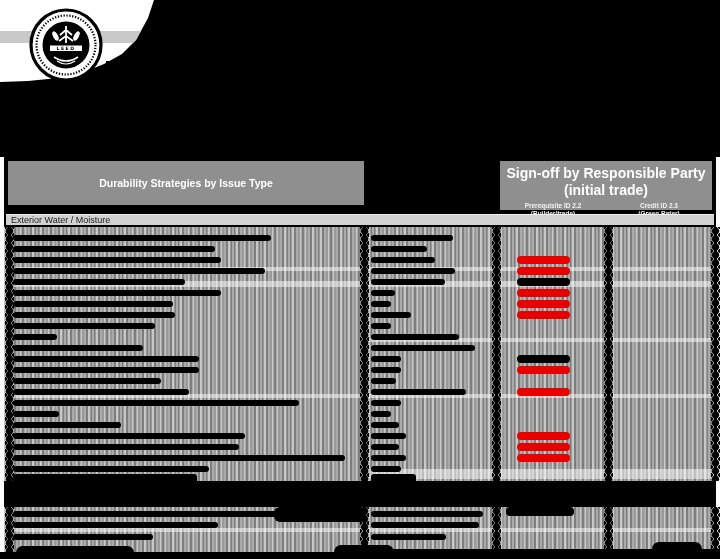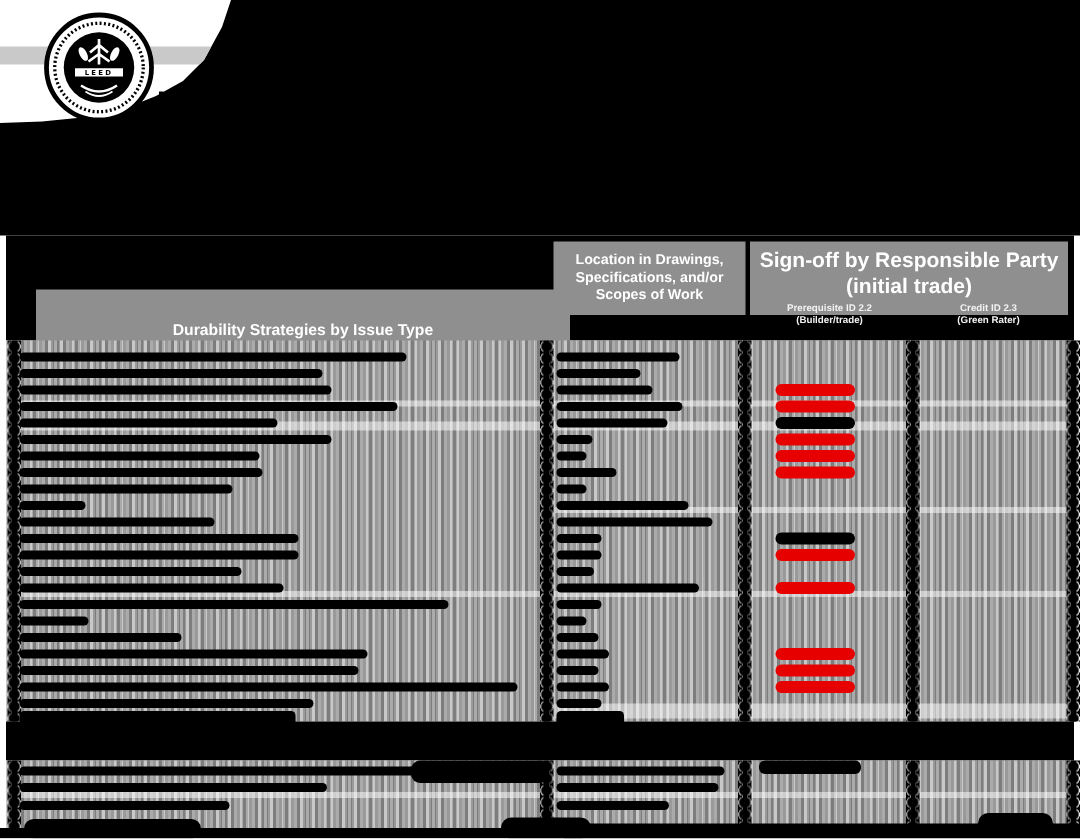--- a/index.html
+++ b/index.html
@@ -13,21 +13,21 @@
   #top-white-wedge{
     left:0;top:0;width:200px;height:85px;background:#fff;
     clip-path:polygon(0 0,154px 0,148px 18px,136px 40px,122px 54px,104px 64px,84px 72px,58px 78px,28px 81px,0 82px);
   }
   #top-gray-band{left:0;top:31px;width:168px;height:12px;background:#c9c9c9;}
   #logo-seal{left:28px;top:7px;width:76px;height:76px;}
   #logo-tm-dot{left:106px;top:61px;width:3px;height:3px;background:#000;}
   
   #table-header-bg{left:4px;top:157px;width:712px;height:70px;background:#000;}
   .hcell{background:#8f8f8f;color:#fff;font-weight:bold;display:flex;align-items:center;justify-content:center;text-align:center;}
-  #hcell-issue{left:24px;top:161px;width:356px;height:54px;font-size:10.5px;margin-top:32px;}
+  #hcell-issue{left:8px;top:161px;width:356px;height:44px;font-size:10.5px;}
   #hcell-location{left:369px;top:161px;width:128px;height:49px;font-size:9.5px;line-height:1.25;padding:0 2px;box-sizing:border-box;}
   #hcell-signoff{left:500px;top:161px;width:212px;height:49px;background:#8f8f8f;color:#fff;}
   .signoff-title{font-weight:bold;font-size:14px;text-align:center;line-height:1.2;margin-top:4px;}
   .signoff-subrow{display:flex;margin-top:3px;}
   .signoff-subcell{width:50%;text-align:center;font-weight:bold;font-size:6.5px;line-height:1.3;color:#f2f2f2;}
   .section-band{background:#d2d2d2;color:#1a1a1a;font-size:9px;line-height:11px;padding-left:5px;box-sizing:border-box;border-top:1px solid #f0f0f0;}
   #band-exterior{left:6px;top:214px;width:708px;height:11px;}
   
   .stripes{
     background-image:
@@ -71,38 +71,38 @@
     <ellipse cx="48.5" cy="29" rx="2.4" ry="5" fill="#ffffff" transform="rotate(28 48.5 29)"></ellipse>
     <rect x="22" y="38.5" width="32" height="5.5" fill="#ffffff"></rect>
     <text x="38" y="43.2" text-anchor="middle" font-size="4.6" letter-spacing="1.5" font-family="DejaVu Sans, sans-serif" fill="#000000" font-weight="bold">LEED</text>
     <path d="M26 50 Q38 58 50 50" stroke="#ffffff" stroke-width="1.6" fill="none"></path>
     <path d="M29 54 Q38 60 47 54" stroke="#ffffff" stroke-width="1.2" fill="none"></path>
   </svg>
   <div class="abs" id="logo-tm-dot"></div>
 
   <div class="abs" id="table-header-bg"></div>
   <div class="abs hcell" id="hcell-issue">Durability Strategies by Issue Type</div>
-  <div class="abs hcell" id="hcell-location">Location in Drawings, Specifications, and/or Scopes of Work</div>
   <div class="abs" id="hcell-signoff">
     <div class="signoff-title">
       <span>Sign-off by Responsible Party</span><br>
       <span>(initial trade)</span>
     </div>
     <div class="signoff-subrow">
       <div class="signoff-subcell">
         <span>Prerequisite ID 2.2</span><br>
         <span>(Builder/trade)</span>
       </div>
       <div class="signoff-subcell">
         <span>Credit ID 2.3</span><br>
         <span>(Green Rater)</span>
       </div>
     </div>
   </div>
 
+  <div class="abs section-band" id="band-exterior">Exterior Water / Moisture</div>
 
   <div class="abs stripes" id="body-1"></div>
 
   <div class="abs" id="sep-black"></div>
 
   <div class="abs stripes" id="body-2"></div>
 
   <div class="abs" id="bottom-bar"></div>
 
   <div class="abs" id="decor-layer" style="left:0;top:0;width:720px;height:559px;">

